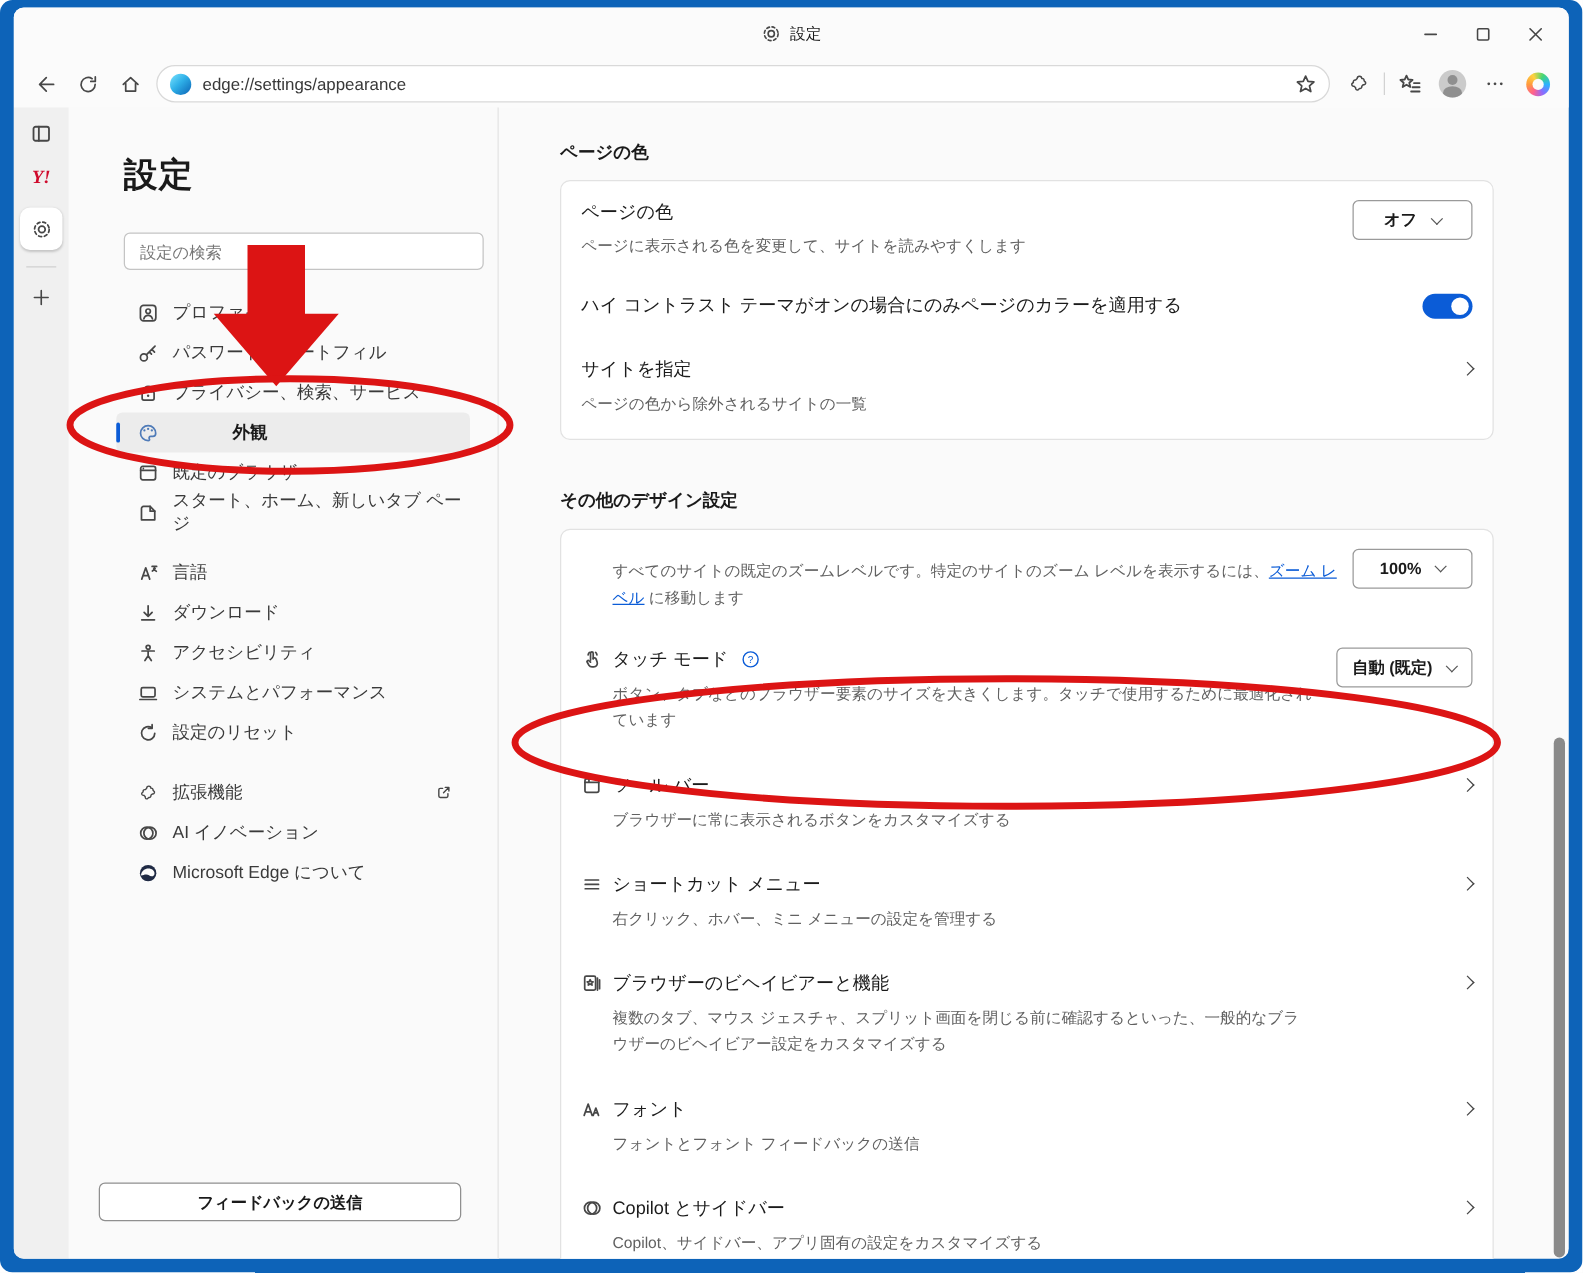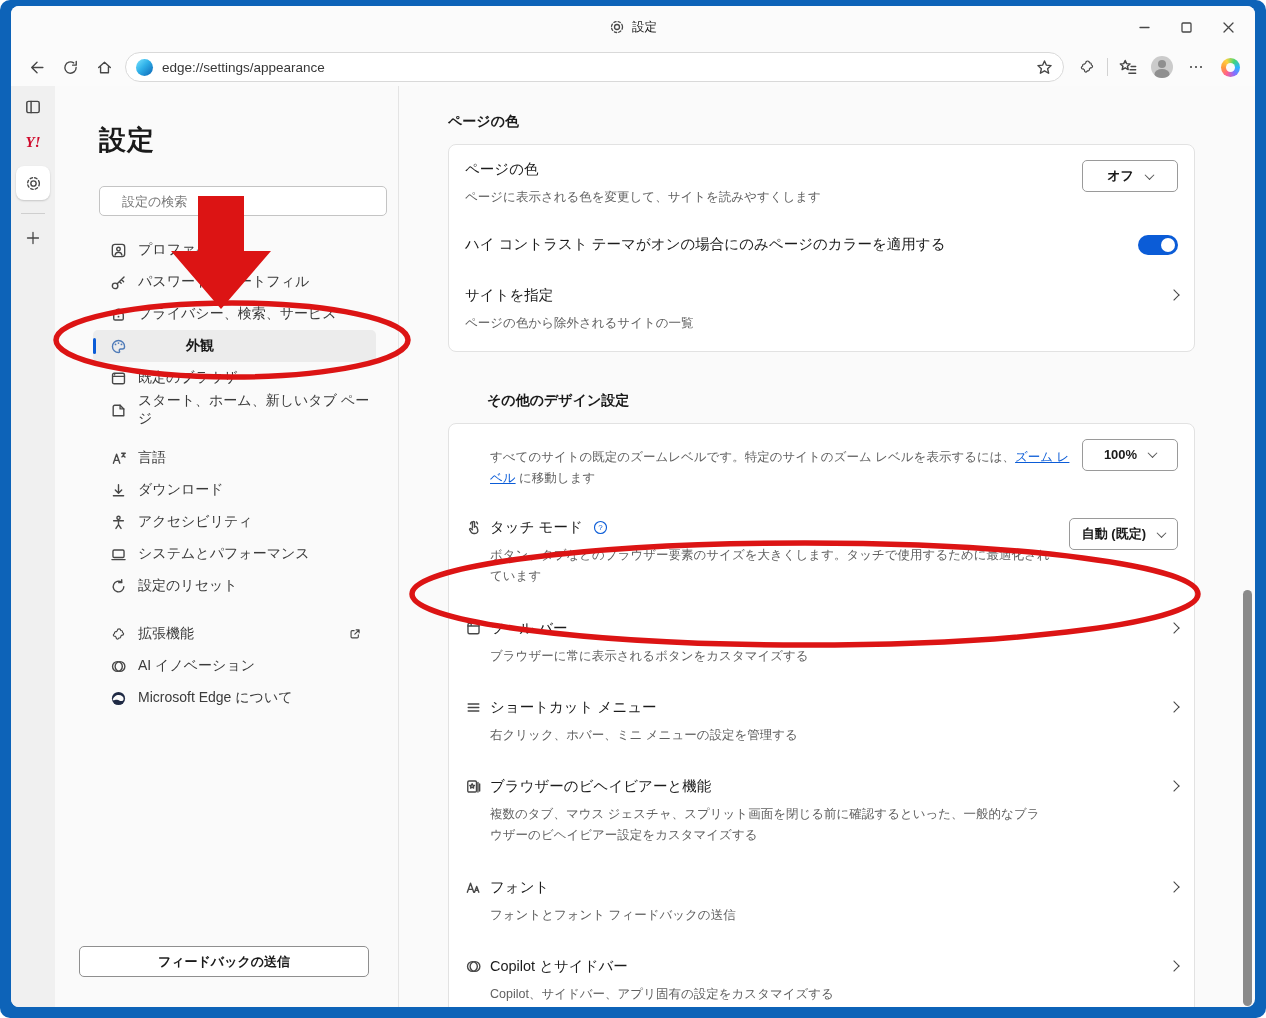--- a/index.html
+++ b/index.html
@@ -36,36 +36,36 @@
   
   .tabstrip { width:44px; background:#f0f0f0; display:flex; flex-direction:column; align-items:center; padding-top:10px; gap:13px; flex:0 0 auto; }
   .strip-btn { width:26px; height:22px; display:flex; align-items:center; justify-content:center; }
   .strip-tab-active { width:34px; height:34px; background:#ffffff; border-radius:8px; box-shadow:0 1px 2px rgba(0,0,0,.18); display:flex; align-items:center; justify-content:center; }
   .strip-divider { width:24px; height:1px; background:#cfcfcf; }
   .yahoo { font-family:"Liberation Serif","DejaVu Serif",serif; font-weight:bold; font-style:italic; color:#cf0a2c; font-size:15px; }
 
   
   .sidebar { width:344px; background:#fafafa; border-right:1px solid #e4e4e4; position:relative; padding:0 0 0 30px; flex:0 0 auto; }
   .sb-title { font-size:27px; font-weight:bold; color:#1a1a1a; margin:36px 0 0 14px; letter-spacing:1px; }
-  .sb-search { margin:28px 0 0 14px; width:288px; height:30px; border:1px solid #c4c4c4; border-radius:5px; background:#fff; padding:0 22px; font-size:13px; color:#4c1d95; font-family:inherit; }
+  .sb-search { margin:28px 0 0 14px; width:288px; height:30px; border:1px solid #c4c4c4; border-radius:5px; background:#fff; padding:0 12px; font-size:13px; color:#4c1d95; font-family:inherit; }
   .sb-search::placeholder { color:#767676; }
   .nav { margin-top:18px; }
   .nav-item { position:relative; display:flex; align-items:center; height:32px; width:283px; margin-left:8px; padding-left:17px; border-radius:5px; font-size:14px; color:#3a3a3a; }
   .nav-item .ico { width:17px; height:17px; margin-right:11px; flex:0 0 auto; display:flex; }
   .nav-item.selected { background:#ececec; color:#1a1a1a; font-weight:bold;gap:48px; }
   .nav-item.selected::before { content:""; position:absolute; left:0; top:8px; width:3px; height:16px; border-radius:2px; background:#0B5CD7; }
   .nav-gap { height:16px; }
   .ext-link { margin-left:auto; margin-right:14px; display:flex; }
   .feedback { position:absolute; left:24px; bottom:30px; width:290px; height:31px; background:#fff; border:1px solid #8f8f8f; border-radius:5px; font-size:13px; font-weight:bold; color:#1a1a1a; font-family:inherit; }
 
   
   .content { flex:1 1 auto; padding:0 0 0 49px; min-width:0; }
   .sec-header { font-size:14px; font-weight:bold; color:#1a1a1a; }
   .sec-header.first { margin-top:27px; }
-  .sec-header.second { margin-top:40px;margin-left:39px; }
+  .sec-header.second { margin-top:40px; }
   .card { width:747px; background:#ffffff; border:1px solid #e2e2e2; border-radius:8px; margin-top:13px; }
   .row { display:flex; align-items:flex-start; padding:15px 16px 9px 16px; }
   .row-main { min-width:0; }
   .title-line { display:flex; align-items:center; gap:8px; font-size:14.5px; color:#1b1b1b; }
   .row .ico { width:17px; height:17px; flex:0 0 auto; display:flex; }
   .desc { font-size:12.5px; color:#616161; margin-top:8px; max-width:588px; line-height:1.7; }
   .desc.indent { margin-left:25px; }
   .dropdown { margin-left:auto; height:30px; min-width:96px; border:1px solid #9a9a9a; border-radius:5px; background:#fff; display:flex; align-items:center; justify-content:center; gap:12px; padding:15px 12px; font-size:13px; font-weight:bold; color:#1a1a1a; flex:0 0 auto; }
   .chev-down { width:7px; height:7px; border-right:1.4px solid #555; border-bottom:1.4px solid #555; transform:rotate(45deg) translate(-1px,-1px); }
   .chev-right { width:8px; height:8px; border-right:1.6px solid #454545; border-bottom:1.6px solid #454545; transform:rotate(-45deg); margin-left:auto; margin-top:5px; flex:0 0 auto; }

